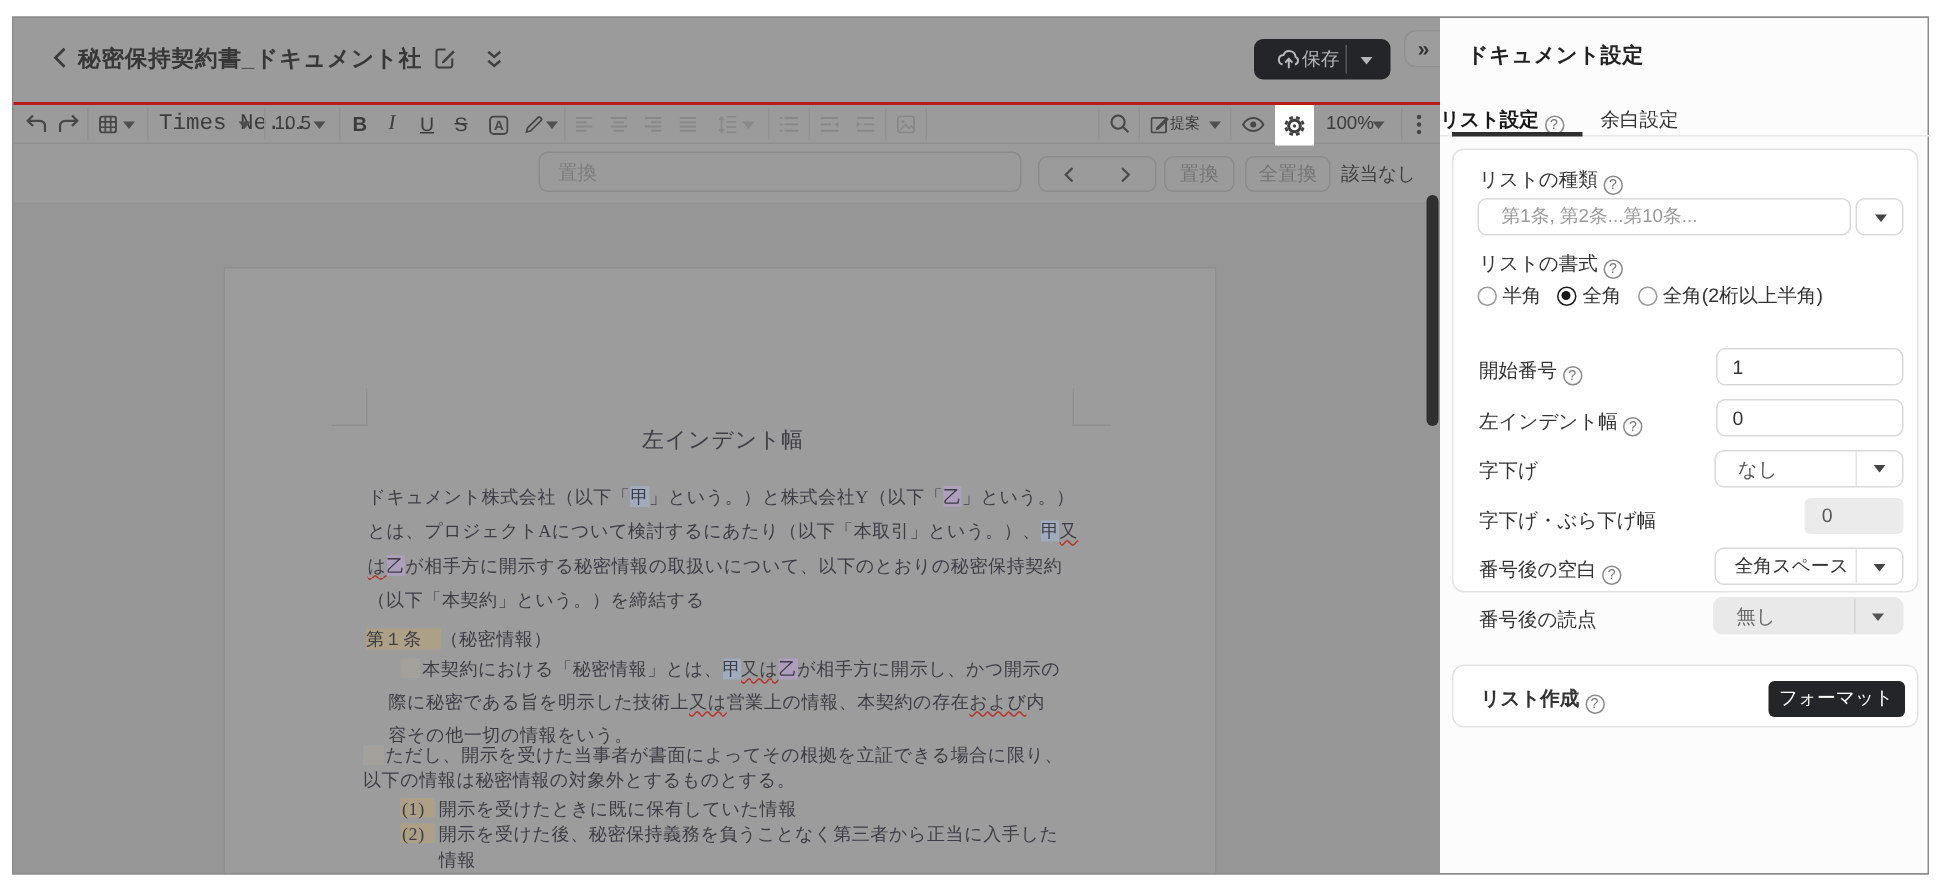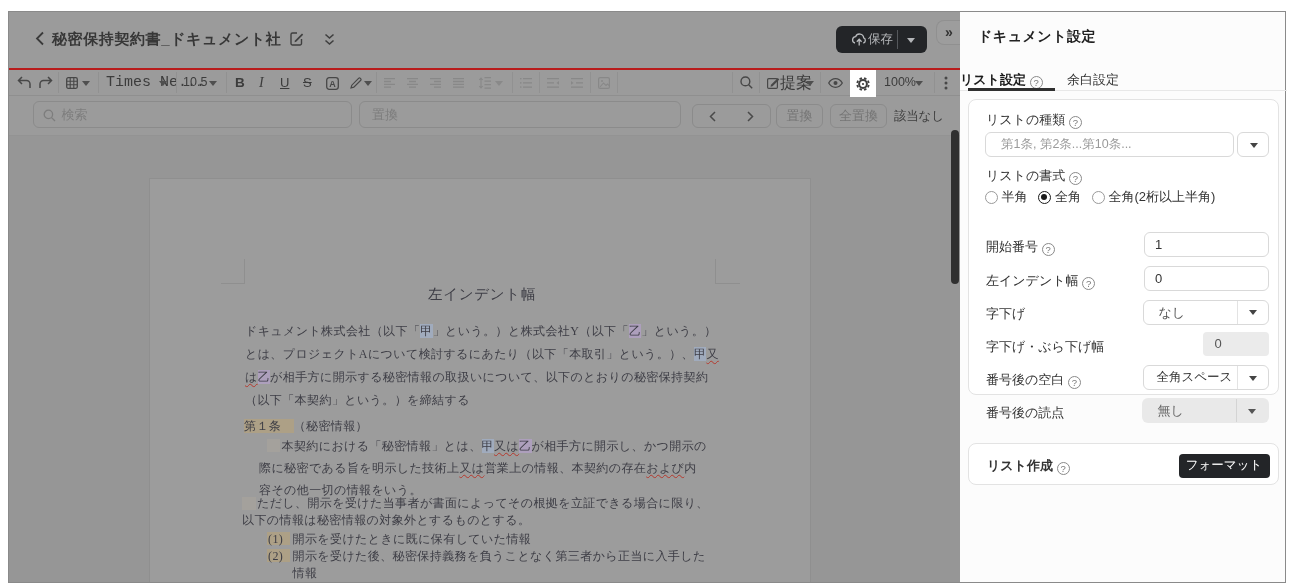--- a/index.html
+++ b/index.html
@@ -152,44 +152,38 @@
     <div class="sep" style="left:723px"></div>
     <svg class="icon" style="left:731px;top:6px" width="13" height="13" viewBox="0 0 13 13">
         <circle cx="5.4" cy="5.4" r="4.4" stroke="#474747" stroke-width="1.4" fill="none"></circle>
         <path d="M8.7 8.7 L12.2 12.2" stroke="#474747" stroke-width="1.4"></path>
       </svg>
     <div class="sep" style="left:749.5px"></div>
     <svg class="icon" style="left:758px;top:7px" width="13" height="12" viewBox="0 0 13 12">
         <rect x="0.6" y="1.6" width="9.8" height="9.8" rx="1.2" stroke="#474747" stroke-width="1.2" fill="none"></rect>
         <path d="M4 7.8 L10.8 1 L12.3 2.5 L5.6 9.3 L3.5 9.8 Z" fill="#474747"></path>
       </svg>
-    <div class="tbtxt" style="left:771px;font-size:16px">提案</div>
+    <div class="tbtxt" style="left:771px;font-size:10px">提案</div>
     <div class="caret" style="left:797px;top:11px"></div>
     <div class="sep" style="left:811px"></div>
     <svg class="icon" style="left:819px;top:8px" width="15" height="10" viewBox="0 0 15 10">
         <path d="M.7 5 C2.5 2 4.8 .7 7.5 .7 C10.2 .7 12.5 2 14.3 5 C12.5 8 10.2 9.3 7.5 9.3 C4.8 9.3 2.5 8 .7 5 Z" stroke="#474747" stroke-width="1.3" fill="none"></path>
         <circle cx="7.5" cy="5" r="2" fill="#474747"></circle>
       </svg>
     <div class="tbtxt" style="left:875px">100%</div>
     <div class="caret" style="left:906px;top:11px"></div>
     <div class="sep" style="left:924.5px"></div>
     <svg class="icon" style="left:935px;top:6px" width="4" height="14" viewBox="0 0 4 14">
         <circle cx="2" cy="2" r="1.5" fill="#474747"></circle>
         <circle cx="2" cy="7" r="1.5" fill="#474747"></circle>
         <circle cx="2" cy="12" r="1.5" fill="#474747"></circle>
       </svg>
   </div>
 
   <div id="searchrow">
-    <div class="sinput" style="left:23.5px;width:319px;padding-left:28px">検索
-      <svg style="position:absolute;left:9px;top:7px" width="13" height="13" viewBox="0 0 13 13">
-          <circle cx="5.4" cy="5.4" r="4.2" stroke="#7d7d7d" stroke-width="1.3" fill="none"></circle>
-          <path d="M8.6 8.6 L12 12" stroke="#7d7d7d" stroke-width="1.3"></path>
-        </svg>
-    </div>
     <div class="sinput" style="left:350px;width:322px;padding-left:12px">置換</div>
     <div class="sbtn" style="left:683px;width:79px">
       <svg style="position:absolute;left:16px;top:6px" width="7" height="11" viewBox="0 0 7 11">
           <path d="M6 1 L1.5 5.5 L6 10" stroke="#4a4a4a" stroke-width="1.5" fill="none"></path>
         </svg>
       <svg style="position:absolute;right:16px;top:6px" width="7" height="11" viewBox="0 0 7 11">
           <path d="M1 1 L5.5 5.5 L1 10" stroke="#4a4a4a" stroke-width="1.5" fill="none"></path>
         </svg>
     </div>
     <div class="sbtn" style="left:767px;width:47px">置換</div>

